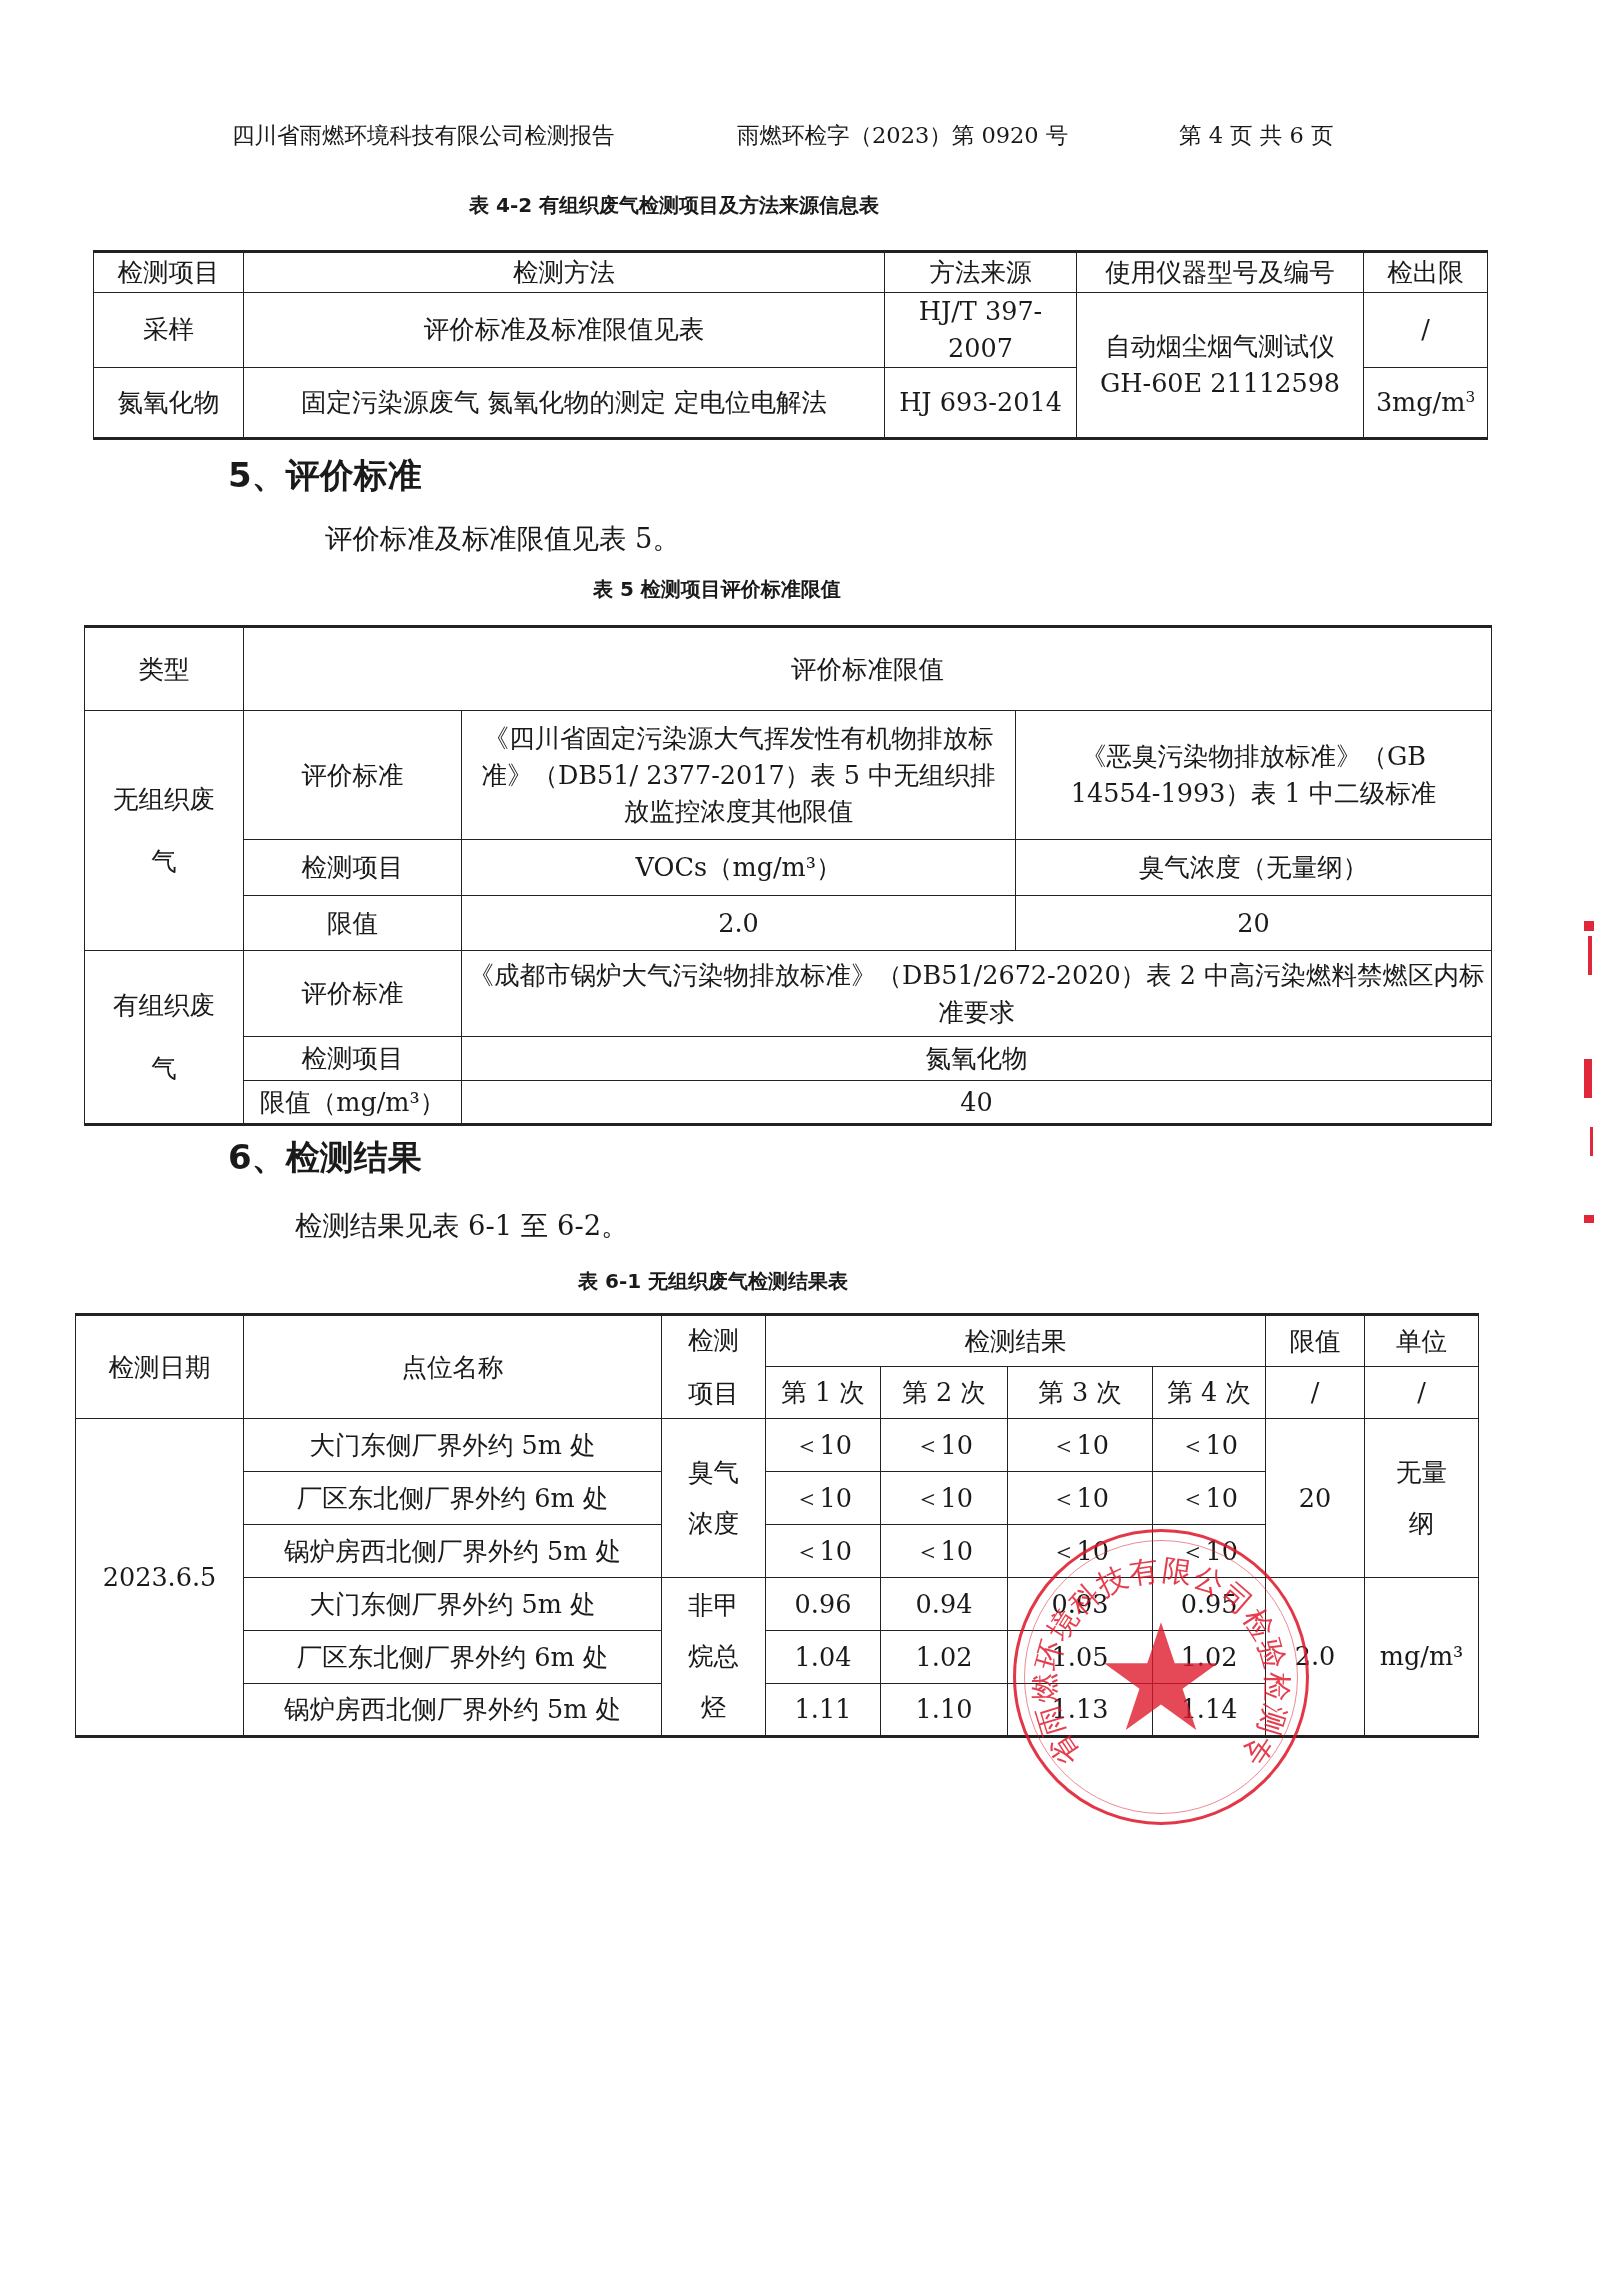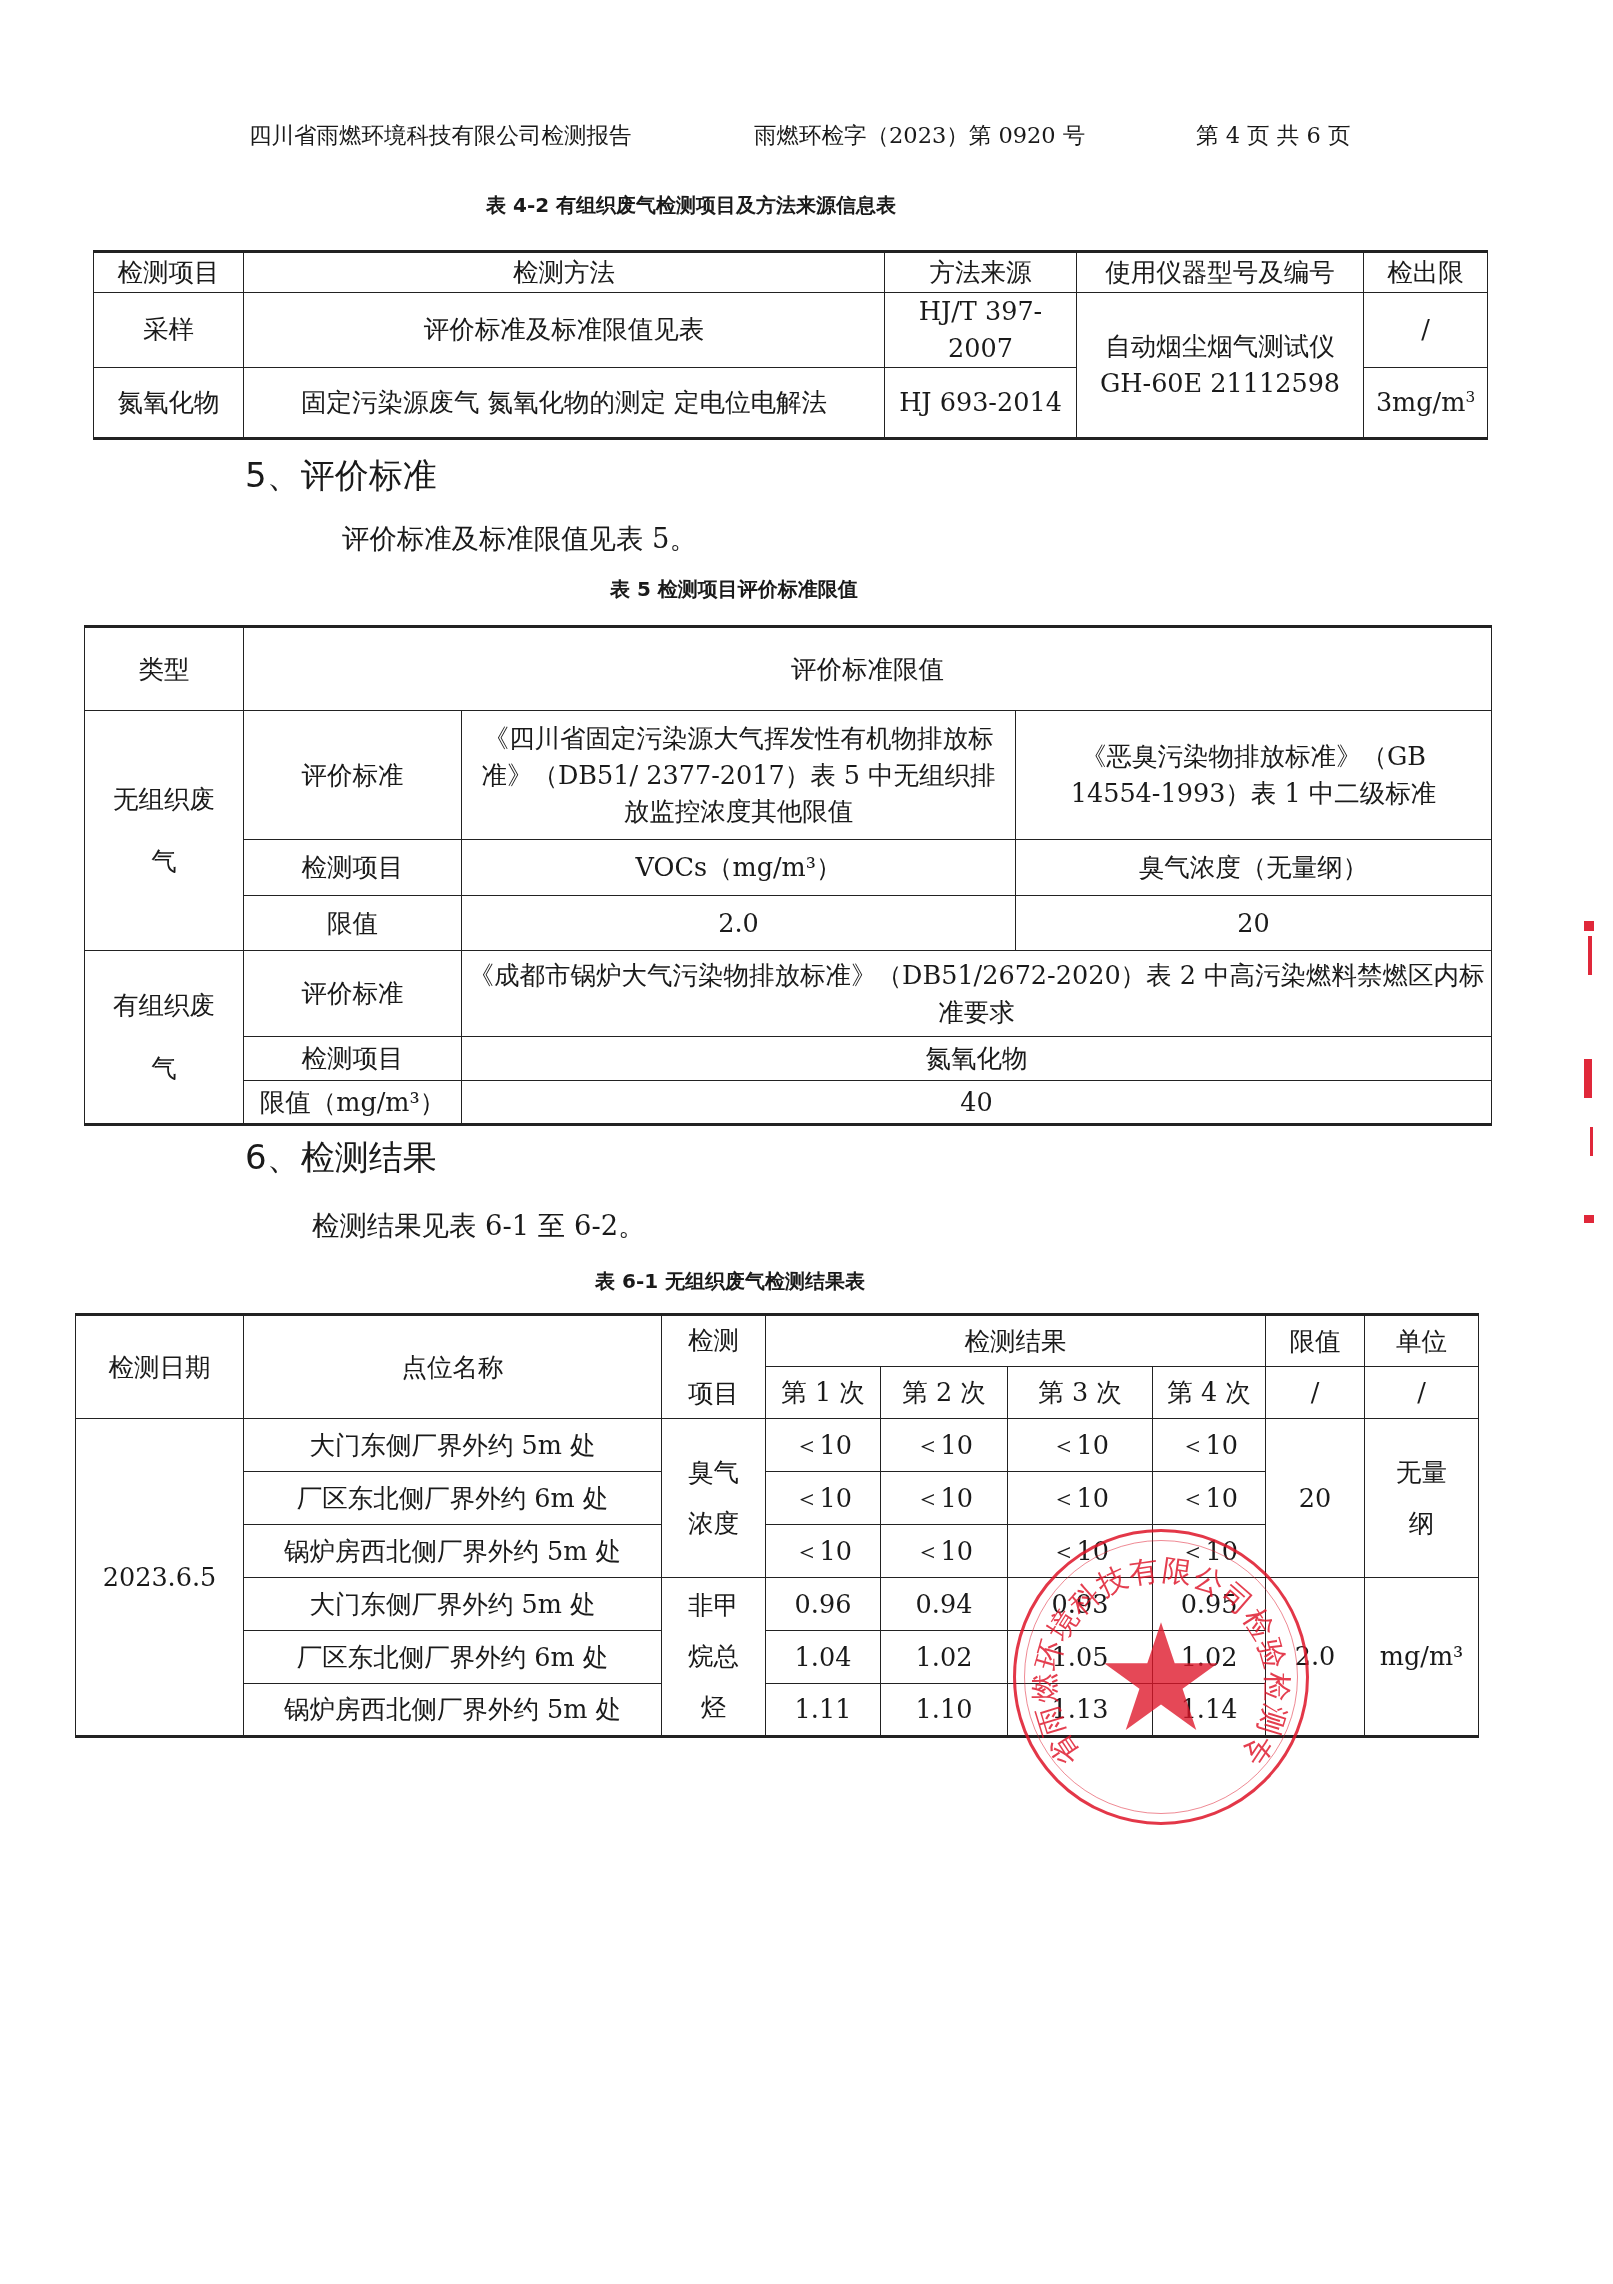--- a/index.html
+++ b/index.html
@@ -1,21 +1,21 @@
 <!DOCTYPE html>
 <html><head>
 <meta charset="utf-8">
 <style>
   html, body { margin:0; padding:0; background:#ffffff; }
   body { width:1613px; height:2285px; position:relative; overflow:hidden;
          font-family:"DejaVu Serif","Liberation Serif",serif; color:#1a1a1a; }
-  .abs { position:absolute;margin-left:17px; }
+  .abs { position:absolute; }
   .hdr { top:120px; font-size:22.5px; white-space:nowrap; }
   .caption { font-family:"DejaVu Sans","Liberation Sans",sans-serif; font-weight:bold; font-size:20px; white-space:nowrap; }
-  .h2 { font-family:"DejaVu Sans","Liberation Sans",sans-serif; font-weight:normal; font-size:34px; white-space:nowrap; }
+  .h2 { font-family:"DejaVu Sans","Liberation Sans",sans-serif; font-weight:bold; font-size:34px; white-space:nowrap; }
   .para { font-size:27.4px; white-space:nowrap; }
   table { position:absolute; border-collapse:collapse; table-layout:fixed; }
   table td { border:1.5px solid #222; text-align:center; vertical-align:middle;
              font-size:25.5px; line-height:1.45; padding:0 3.9px; overflow:hidden; }
   table.thick { border-top:3.9px solid #222; border-bottom:3.9px solid #222; }
   table.thick tr:first-child td { border-top:3.9px solid #222; }
   table.thick tr:last-child td { border-bottom:3.9px solid #222; }
   sup { font-size:0.6em; }
   .stamp { position:absolute; left:1013px; top:1529px; width:290px; height:290px;
            border-radius:50%; border:3.9px solid rgba(222,20,40,0.85); pointer-events:none; }

